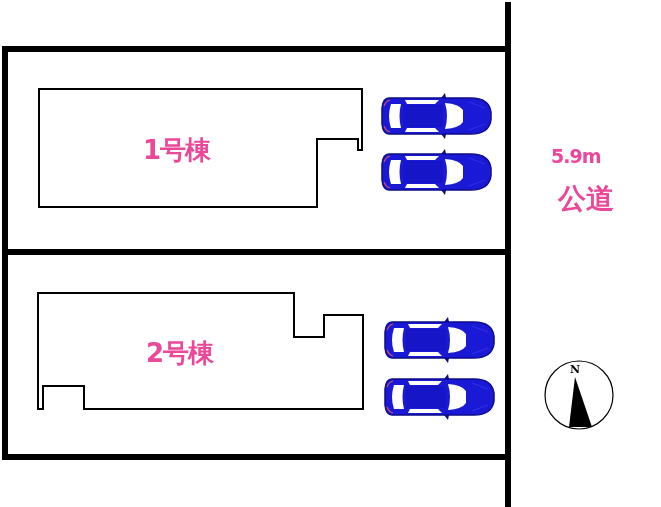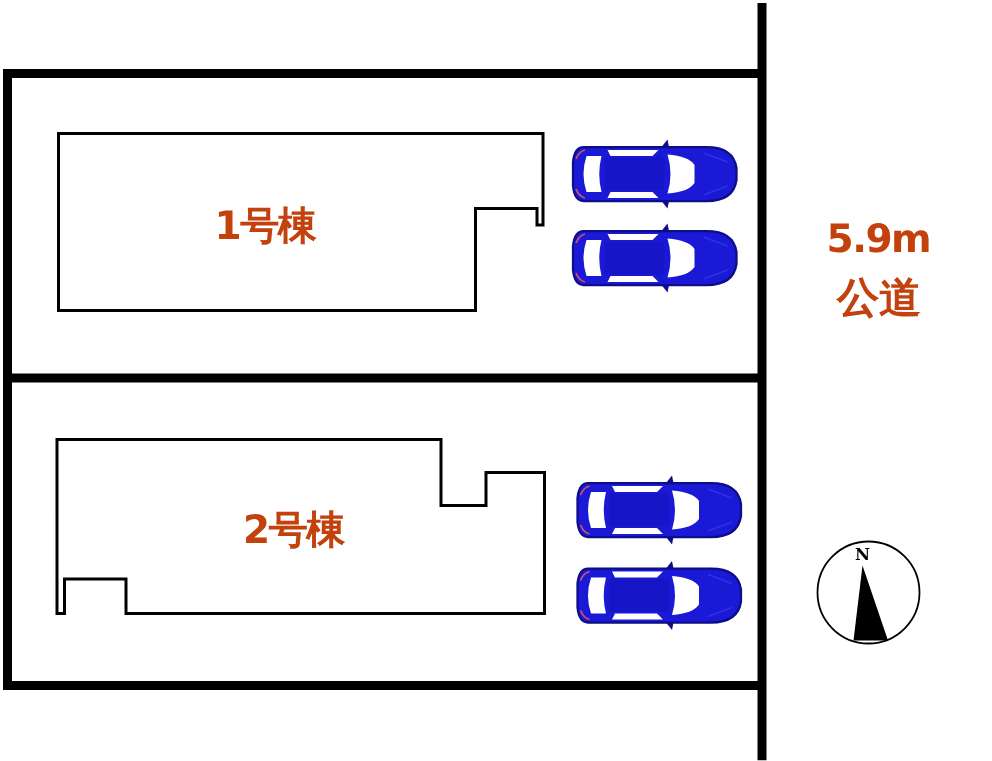--- a/index.html
+++ b/index.html
@@ -1,22 +1,22 @@
 <!DOCTYPE html>
 <html><head>
   <meta charset="utf-8">
   <style>
     html, body { margin: 0; padding: 0; background: #ffffff; }
     body { width: 661px; height: 507px; position: relative; overflow: hidden; font-family: "DejaVu Sans", sans-serif; }
     #plan { position: absolute; left: 0; top: 0; }
-    .label { position: absolute; font-family: "DejaVu Sans", sans-serif; font-weight: bold; color: #c2410c; white-space: nowrap; }
+    .label { position: absolute; font-family: "DejaVu Sans", sans-serif; font-weight: bold; color: #ec4899; white-space: nowrap; }
     .bldg-label { font-size: 26px; letter-spacing: -1px; }
     #lbl-b1 { left: 143px; top: 133px; }
-    #lbl-b2 { left: 162px; top: 336px; }
-    #road-width { left: 551px; top: 145px; font-size: 26px; letter-spacing: -1px; }
+    #lbl-b2 { left: 146px; top: 336px; }
+    #road-width { left: 551px; top: 145px; font-size: 19px; letter-spacing: -1px; }
     #road-name { left: 558px; top: 180px; font-size: 28px; }
   </style>
 </head>
 <body>
 
 <svg id="plan" width="661" height="507" viewBox="0 0 661 507">
   <defs>
     <g id="car">
 
       <path d="M8,4 Q2,4 1,14 L1,30 Q2,40 8,40 L90,40 Q108,40 110,26 L110,18 Q108,4 90,4 Z" fill="#1a1ad6" stroke="#0d0d8a" stroke-width="1.5"></path>

